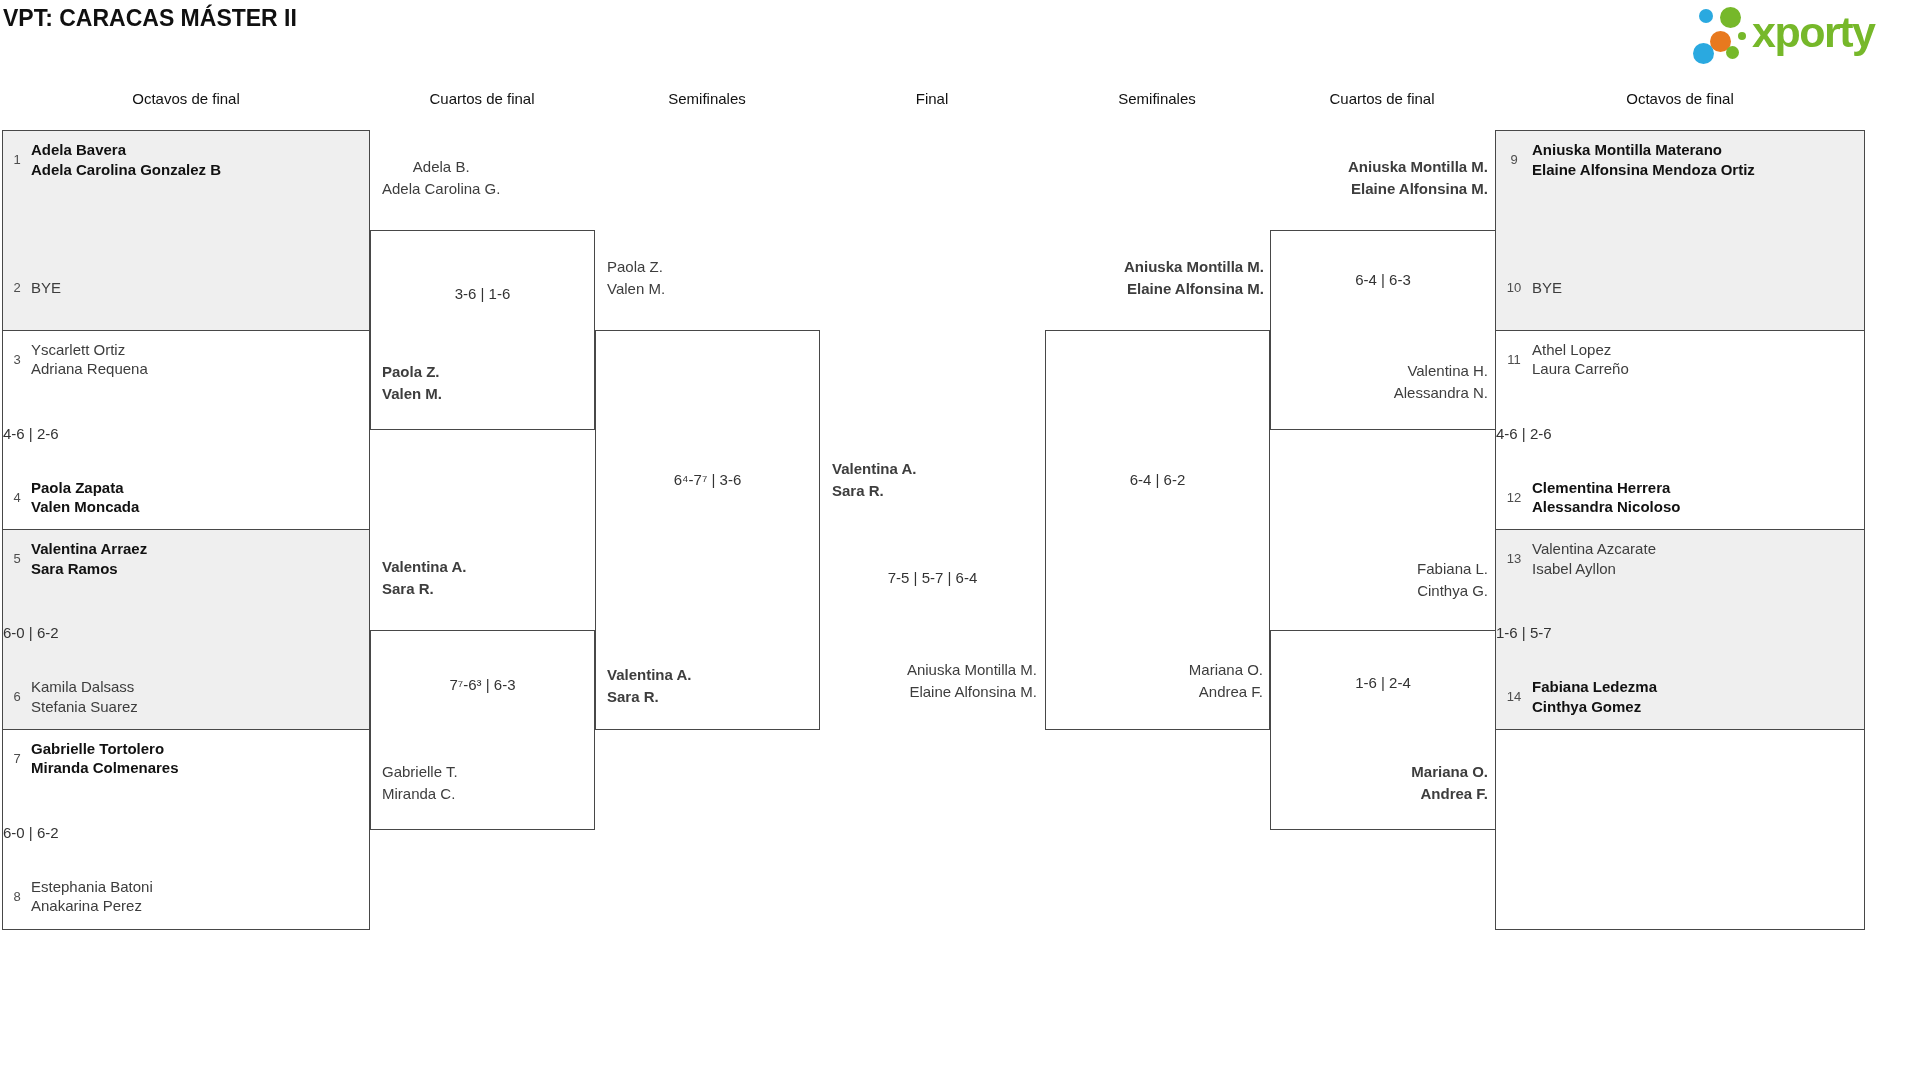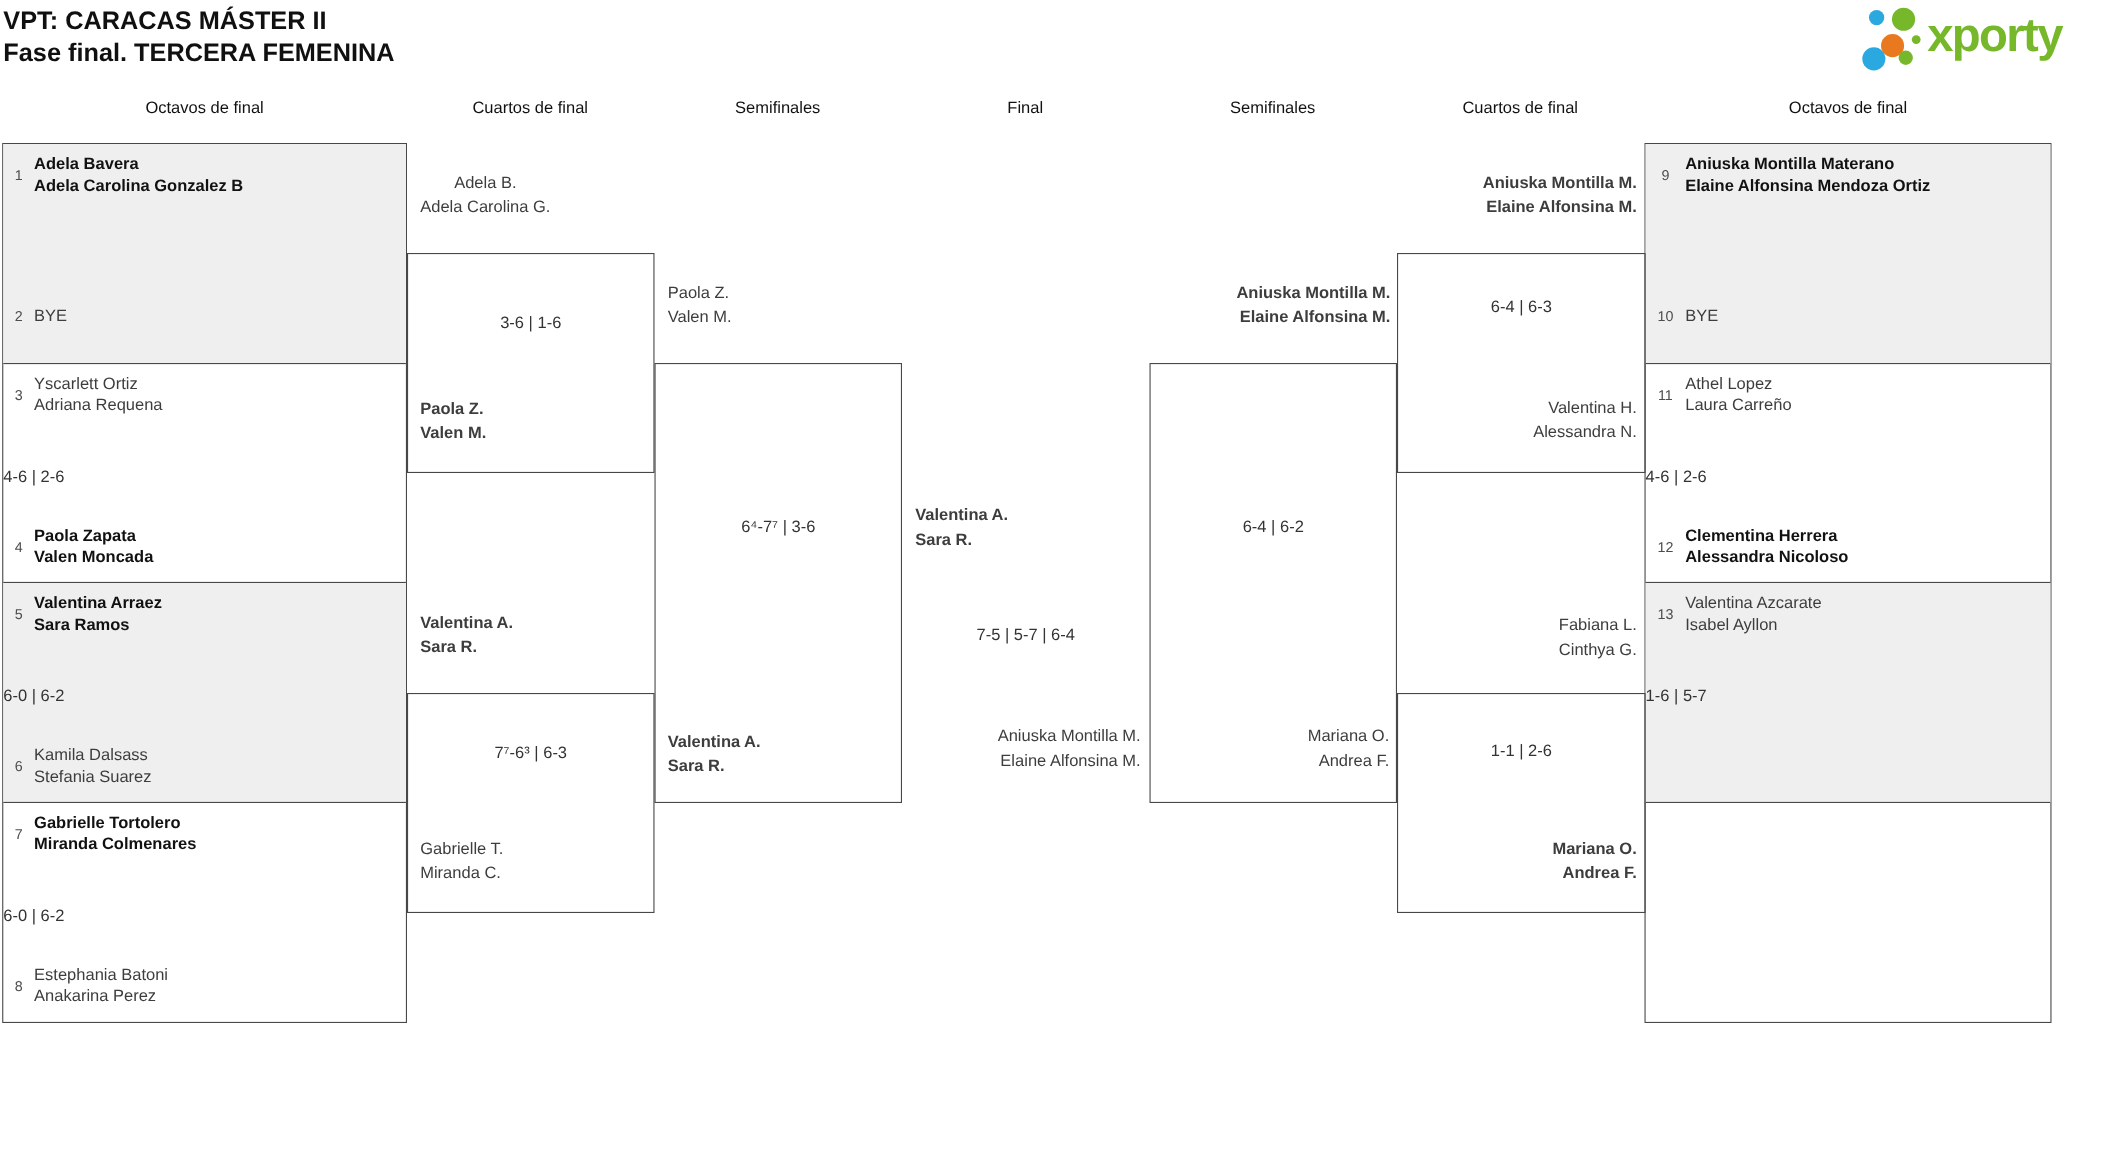--- a/index.html
+++ b/index.html
@@ -49,21 +49,20 @@
   .pair.ra{text-align:right;}
   .sscore{position:absolute;text-align:center;font-size:15px;color:#333;white-space:nowrap;}
 </style>
 </head>
 <body>
 
 <div class="page">
 
   <div class="title">
     <div>VPT: CARACAS MÁSTER II</div>
-    <div>Fase final. TERCERA FEMENINA</div>
   </div>
 
   <div class="logo">
     <span class="dots">
       <span class="dot" style="left:7px;top:4px;width:14px;height:14px;background:#2aa9e0;"></span>
       <span class="dot" style="left:28px;top:2px;width:21px;height:21px;background:#76b82a;"></span>
       <span class="dot" style="left:18px;top:26px;width:21px;height:21px;background:#e8791e;"></span>
       <span class="dot" style="left:46px;top:27px;width:8px;height:8px;background:#76b82a;"></span>
       <span class="dot" style="left:1px;top:38px;width:21px;height:21px;background:#2aa9e0;"></span>
       <span class="dot" style="left:34px;top:41px;width:13px;height:13px;background:#76b82a;"></span>
@@ -192,20 +191,27 @@
 
     <div class="oct-row shaded divider">
       <div class="team team-a">
         <span class="seed">13</span>
         <span class="names">
             <span class="nm">Valentina Azcarate</span>
             <span class="nm">Isabel Ayllon</span>
           </span>
       </div>
       <div class="score">1-6 | 5-7</div>
+      <div class="team team-b">
+        <span class="seed">14</span>
+        <span class="names win">
+            <span class="nm">Fabiana Ledezma</span>
+            <span class="nm">Cinthya Gomez</span>
+          </span>
+      </div>
     </div>
 
   </div>
 
   <div class="mbox" style="left:370px;top:230px;width:225px;height:200px;"></div>
   <div class="mbox" style="left:370px;top:630px;width:225px;height:200px;"></div>
   <div class="mbox" style="left:595px;top:330px;width:225px;height:400px;"></div>
   <div class="mbox" style="left:1045px;top:330px;width:225px;height:400px;"></div>
   <div class="mbox" style="left:1270px;top:230px;width:226px;height:200px;"></div>
   <div class="mbox" style="left:1270px;top:630px;width:226px;height:200px;"></div>
@@ -267,19 +273,19 @@
   <div class="sscore" style="left:1270px;width:226px;top:271px;">6-4 | 6-3</div>
   <div class="pair ra" style="right:432px;top:360px;">
     <span class="nm">Valentina H.</span>
     <span class="nm">Alessandra N.</span>
   </div>
 
   <div class="pair ra" style="right:432px;top:558px;">
     <span class="nm">Fabiana L.</span>
     <span class="nm">Cinthya G.</span>
   </div>
-  <div class="sscore" style="left:1270px;width:226px;top:674px;">1-1 | 2-6</div>
+  <div class="sscore" style="left:1270px;width:226px;top:674px;">1-6 | 2-4</div>
   <div class="pair ra win" style="right:432px;top:761px;">
     <span class="nm">Mariana O.</span>
     <span class="nm">Andrea F.</span>
   </div>
 
 </div>
 
 </body></html>

